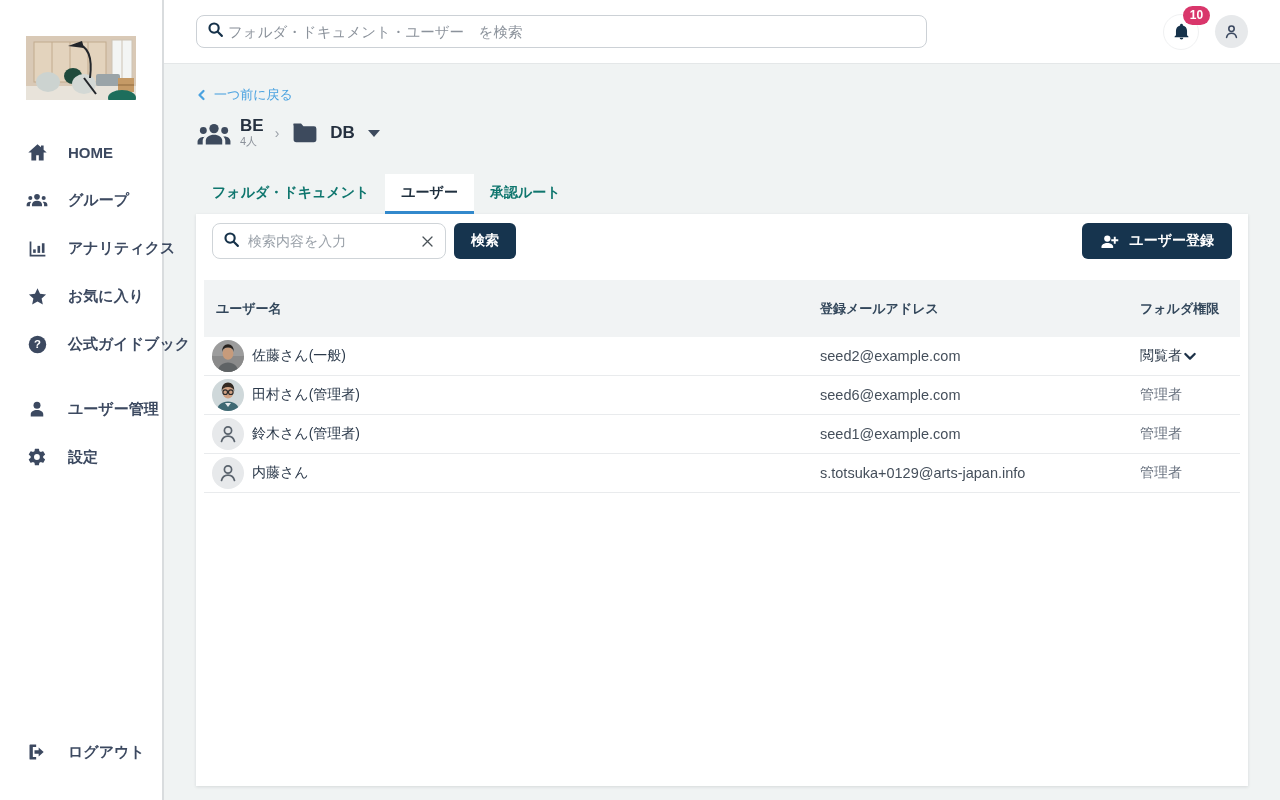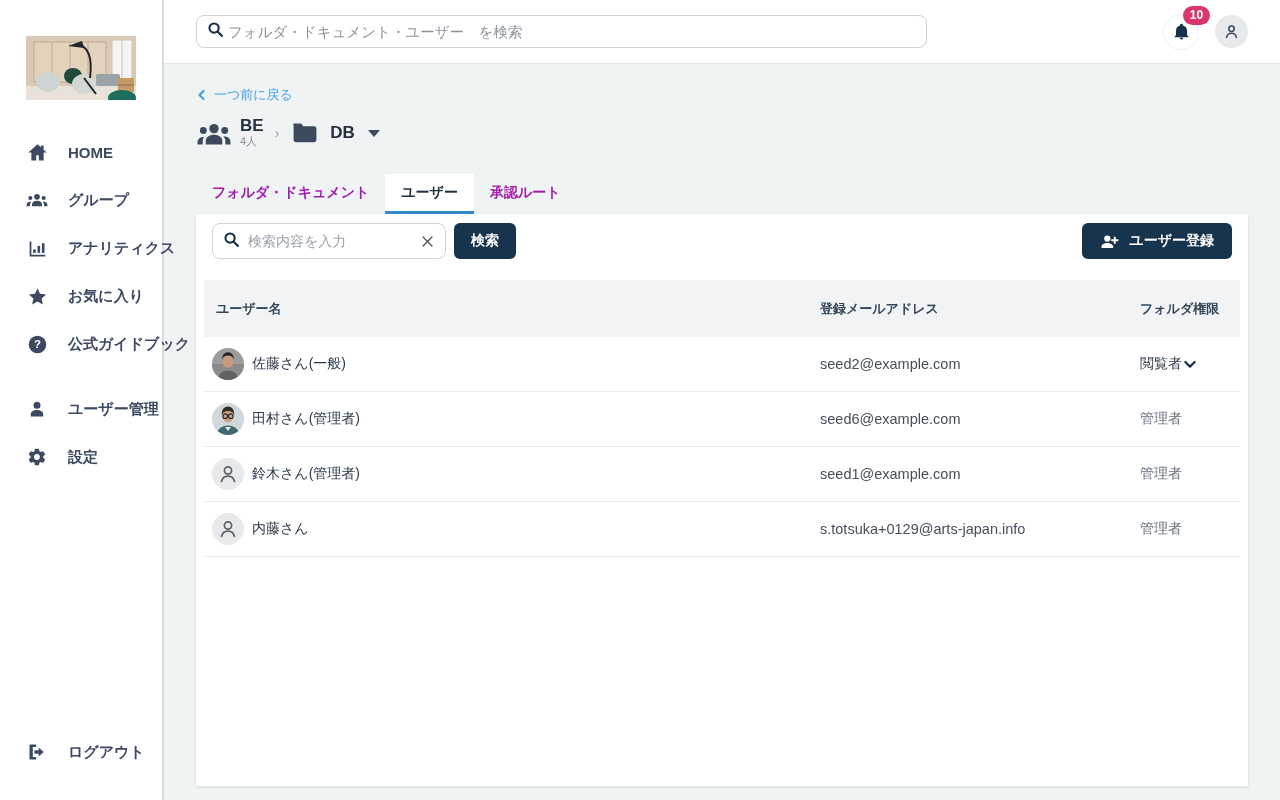--- a/index.html
+++ b/index.html
@@ -69,21 +69,21 @@
   .crumb-sep { margin:0 11px; color:#9aa0a8; font-size:14px; }
   .folder-ic { color:#3d4a5d; display:flex; margin-right:10px; }
   .caret-down {
     width:0; height:0; border-left:6px solid transparent; border-right:6px solid transparent;
     border-top:7px solid #3d4a5d; margin-left:13px; cursor:pointer;
   }
   
   .tabs { margin-top:24px; display:flex; }
   .tab {
     height:40px; padding:0 16px; display:flex; align-items:center;
-    font-size:14px; font-weight:700; color:#a21caf; cursor:pointer;
+    font-size:14px; font-weight:700; color:#0f766e; cursor:pointer;
     border-bottom:3px solid transparent;
   }
   .tab.active { background:#fff; color:#20303f; border-bottom-color:#3289cc; }
   
   .card {
     background:#fff; height:572px; box-shadow:0 1px 3px rgba(25,39,52,0.12);
     display:flex; flex-direction:column;
   }
   .toolbar { display:flex; align-items:center; padding:9px 16px 0 16px; }
   .local-search {
@@ -109,21 +109,21 @@
   
   .table { margin:21px 8px 0 8px; }
   .t-head {
     height:57px; background:#f1f3f4; display:grid;
     grid-template-columns:1fr 320px 108px; align-items:center;
     font-size:13px; font-weight:700; color:#33475b;
   }
   .t-head .c-name { padding-left:12px; }
   .t-head .c-email, .t-head .c-perm { padding-left:8px; }
   .t-row {
-    height:55px; display:grid; grid-template-columns:1fr 320px 108px;
+    height:39px; display:grid; grid-template-columns:1fr 320px 108px;
     align-items:center; border-bottom:1px solid #e9ebed;
   }
   .cell-name { display:flex; align-items:center; gap:8px; padding-left:8px; }
   .row-avatar { width:32px; height:32px; border-radius:50%; overflow:hidden; flex-shrink:0; }
   .name-text { font-size:14px; color:#2c3a4b; }
   .cell-email { font-size:14.5px; color:#454f5b; padding-left:8px; }
   .cell-perm { display:flex; align-items:center; gap:0; font-size:14px; padding-left:8px; }
   .perm-dark { color:#323f4e; }
   .perm-gray { color:#6a7380; }
   .perm-chevron { color:#1d3248; display:flex; cursor:pointer; }

